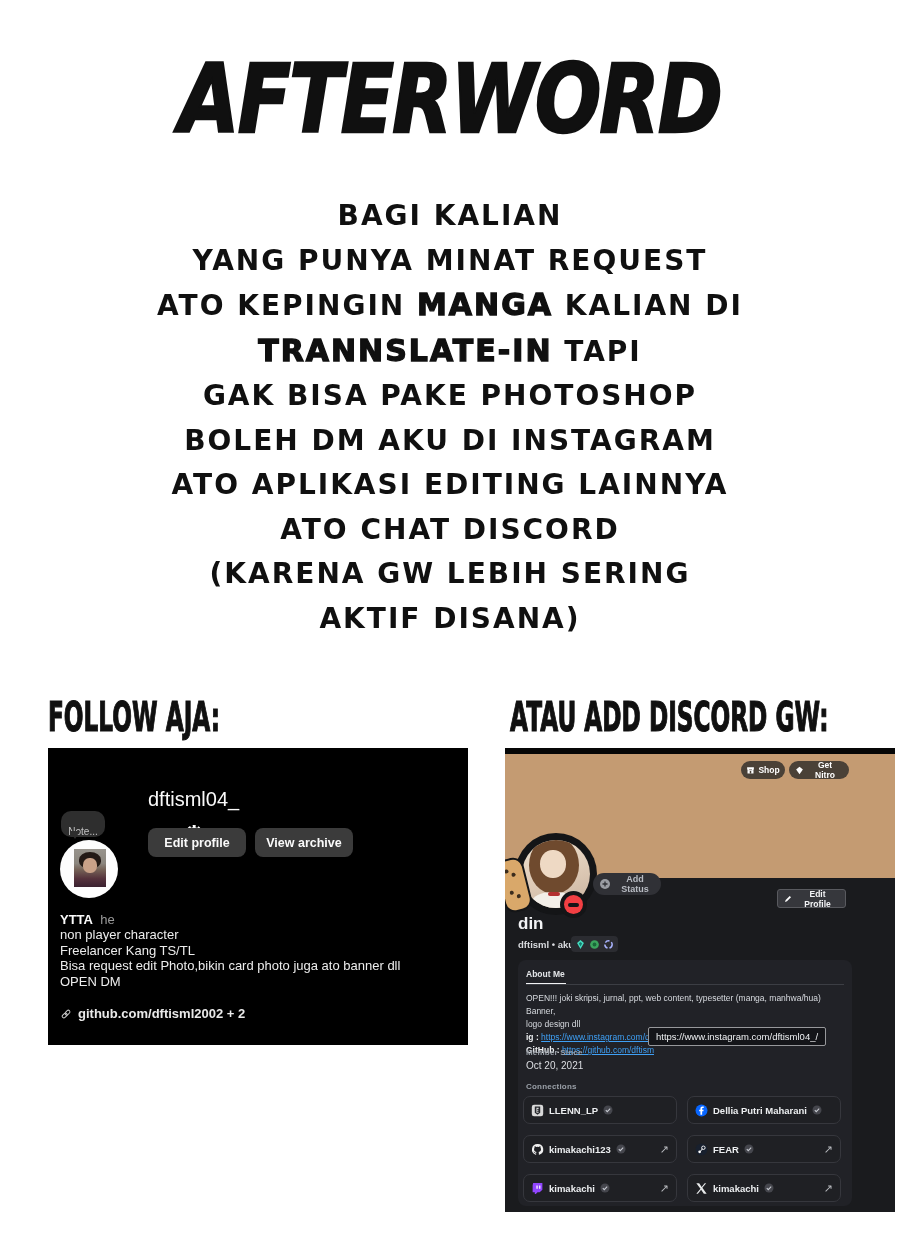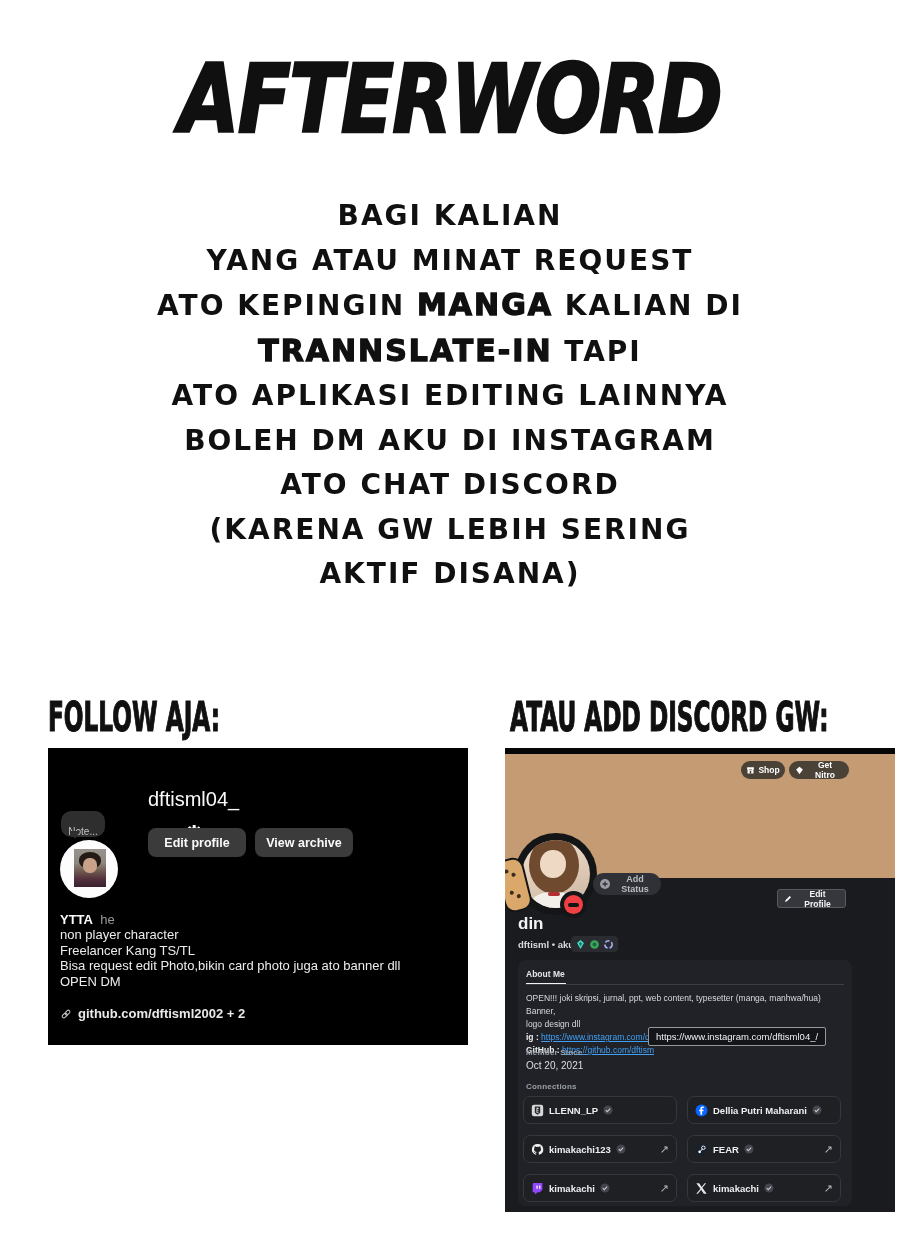--- a/index.html
+++ b/index.html
@@ -99,25 +99,26 @@
 </style>
 </head>
 <body>
 
 <div id="page">
 
   <div id="title" class="comic">AFTERWORD</div>
 
   <div id="body-text">
       <div class="afterword-line"><span>BAGI KALIAN</span></div>
-      <div class="afterword-line"><span>YANG ATAU MINAT REQUEST</span></div>
+      <div class="afterword-line"><span>YANG PUNYA MINAT REQUEST</span></div>
       <div class="afterword-line"><span>ATO KEPINGIN </span><span class="seg-b">MANGA</span><span> KALIAN DI</span></div>
       <div class="afterword-line"><span class="seg-b">TRANNSLATE-IN</span><span> TAPI</span></div>
+      <div class="afterword-line"><span>GAK BISA PAKE PHOTOSHOP</span></div>
+      <div class="afterword-line"><span>BOLEH DM AKU DI INSTAGRAM</span></div>
       <div class="afterword-line"><span>ATO APLIKASI EDITING LAINNYA</span></div>
-      <div class="afterword-line"><span>BOLEH DM AKU DI INSTAGRAM</span></div>
       <div class="afterword-line"><span>ATO CHAT DISCORD</span></div>
       <div class="afterword-line"><span>(KARENA GW LEBIH SERING</span></div>
       <div class="afterword-line"><span>AKTIF DISANA)</span></div>
     </div>
 
   <div class="sec-head" style="left:48px;top:696px;">FOLLOW AJA:</div>
   <div class="sec-head" style="left:510px;top:696px;">ATAU ADD DISCORD GW:</div>
 
   <div id="ig-card">
     <div id="ig-username">

